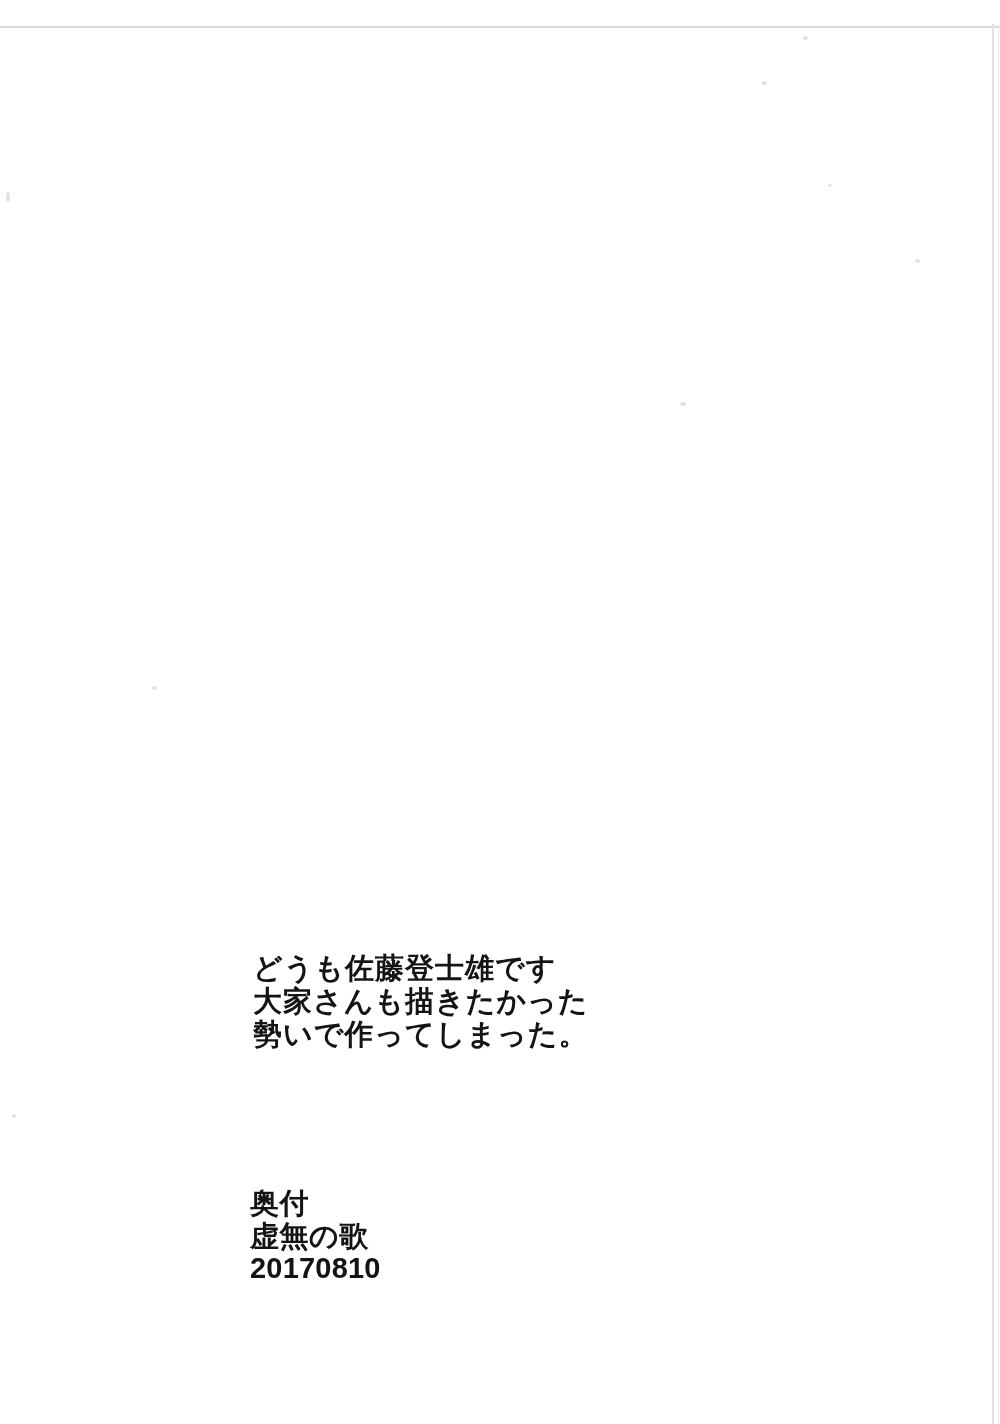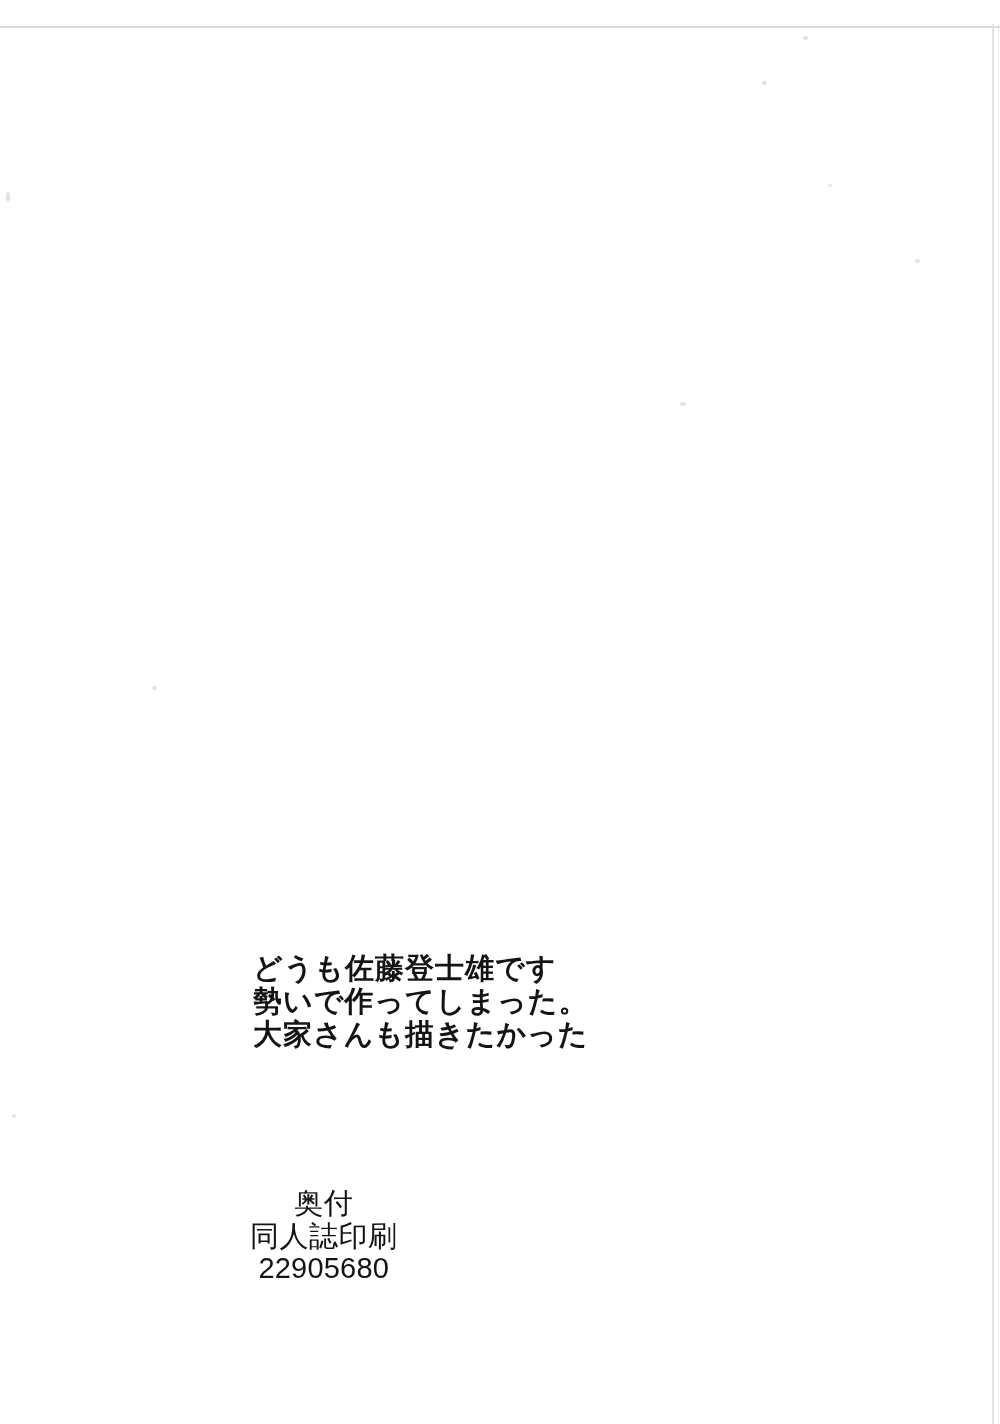--- a/index.html
+++ b/index.html
@@ -60,24 +60,23 @@
     white-space: nowrap;
   }
   
   .colophon {
     position: absolute;
     left: 250px;
     top: 1163px;
     color: #141414;
     font-size: 29px;
     line-height: 32.5px;
-    font-weight: normal;
+    font-weight: bold;
     letter-spacing: 0.5px;
     white-space: nowrap;
-    text-align: center;
   }
   .colophon .latin {
     letter-spacing: 0.2px;
   }
 </style>
 </head>
 <body>
 
 <div class="page">
 
@@ -90,23 +89,23 @@
   <div class="speck" style="left:762px; top:57px; width:5px; height:4px;"></div>
   <div class="speck" style="left:6px; top:168px; width:4px; height:10px;"></div>
   <div class="speck" style="left:915px; top:235px; width:5px; height:4px;"></div>
   <div class="speck" style="left:680px; top:378px; width:6px; height:4px;"></div>
   <div class="speck" style="left:152px; top:662px; width:5px; height:4px;"></div>
   <div class="speck" style="left:828px; top:160px; width:4px; height:3px;"></div>
   <div class="speck" style="left:12px; top:1090px; width:4px; height:4px;"></div>
 
   <div class="afterword">
     <div>どうも佐藤登士雄です</div>
+    <div>大家さんも描きたかった</div>
     <div>勢いで作ってしまった。</div>
-    <div>大家さんも描きたかった</div>
   </div>
 
   <div class="colophon">
     <div>奥付</div>
-    <div>同人誌印刷</div>
-    <div class="latin">22905680</div>
+    <div>虚無の歌</div>
+    <div class="latin">20170810</div>
   </div>
 
 </div>
 
 </body></html>

